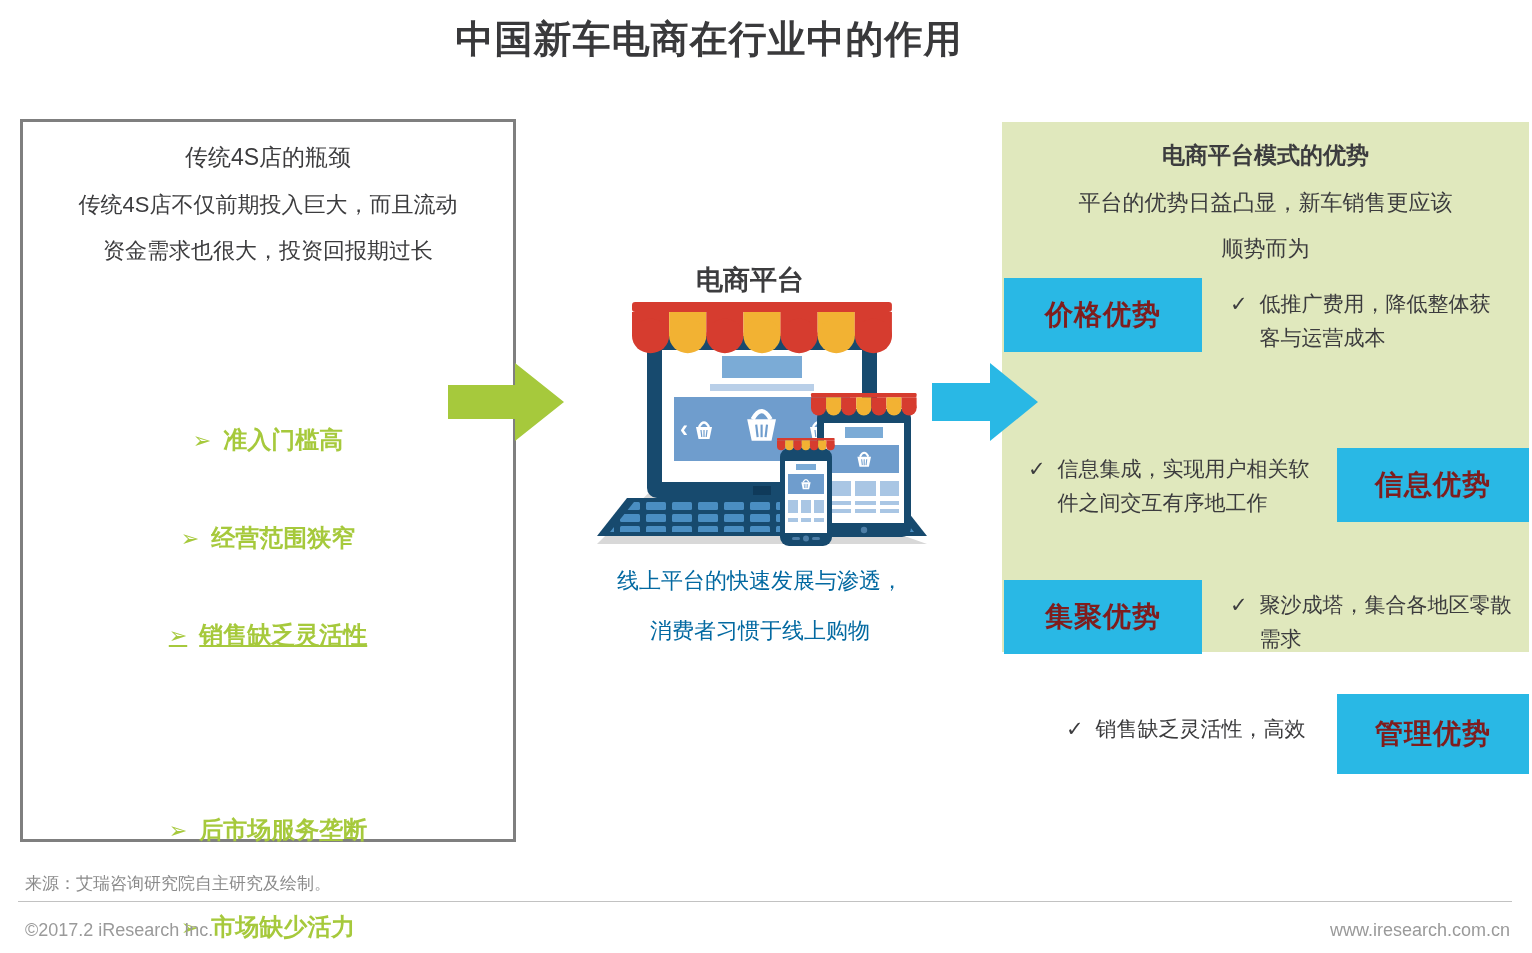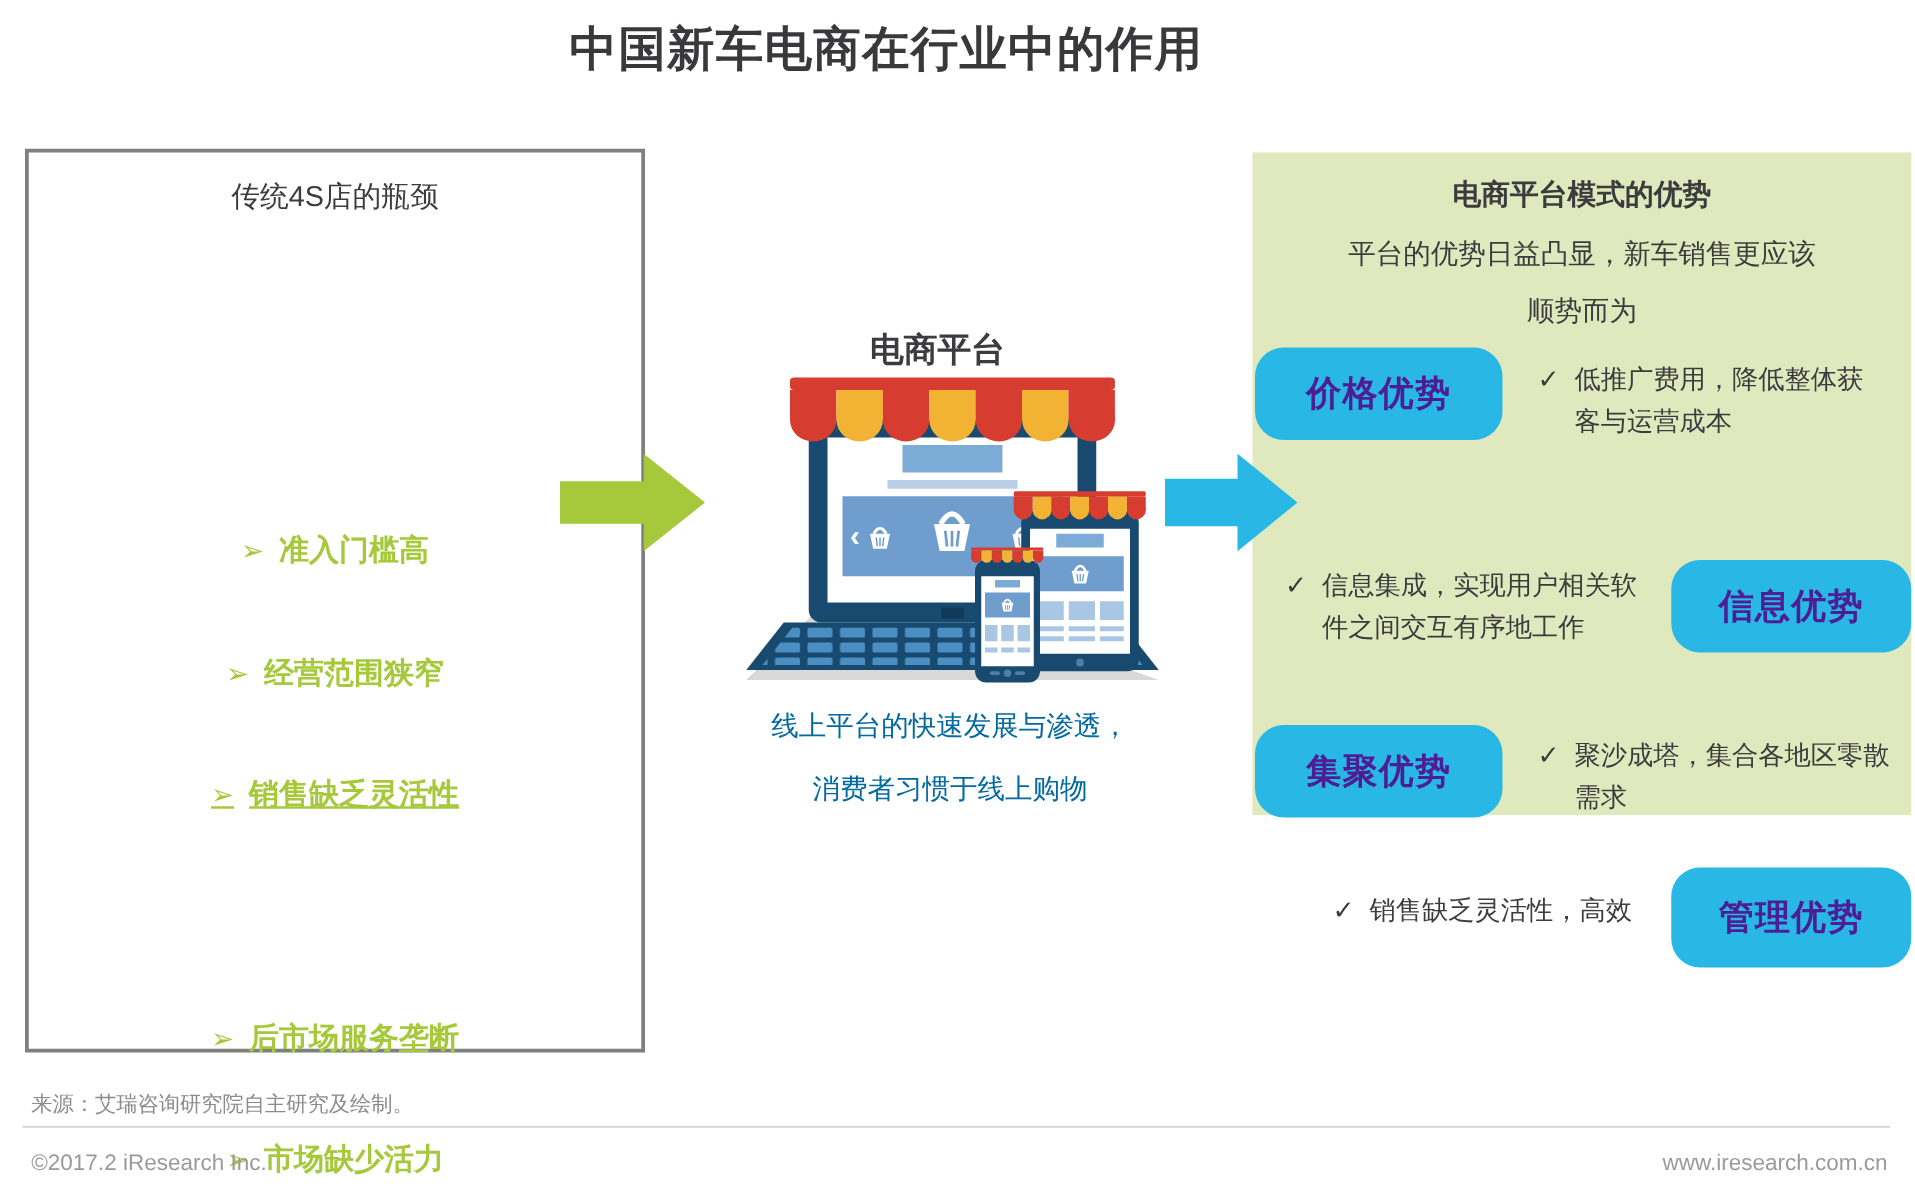--- a/index.html
+++ b/index.html
@@ -53,25 +53,24 @@
   }
   .right-panel-title {
     position:absolute; left:0; top:18px; width:100%;
     text-align:center; font-size:23px; font-weight:700; color:#3c3c3e;
   }
   .right-panel-sub {
     position:absolute; left:8px; top:58px; width:511px;
     text-align:center; font-size:22px; color:#3c3c3e; line-height:46px;
   }
   .adv-label {
-    position:absolute; background:#29b8e5; color:#4c1d95;
+    position:absolute; background:#29b8e5; color:#7f1d1d;
     font-size:28px; font-weight:700; text-align:center;
     display:flex; align-items:center; justify-content:center;
     letter-spacing:1px;
-    border-radius:23px;
   }
   .adv-text {
     position:absolute; display:flex; gap:12px;
     font-size:21px; color:#3c3c3e; line-height:34px; text-align:left;
   }
   .adv-text .check { flex:0 0 auto; font-size:21px; color:#3c3c3e; }
   
   .lbl-1 { left:2px;   top:156px; width:198px; height:74px; }
   .txt-1 { left:228px; top:165px; width:272px; }
   .txt-2 { left:26px;  top:330px; width:300px; }
@@ -97,20 +96,24 @@
 </style>
 </head>
 <body>
 
 <div class="canvas">
 
   <div class="main-title">中国新车电商在行业中的作用</div>
 
   <div class="left-panel">
     <div class="left-panel-title">传统4S店的瓶颈</div>
+    <div class="left-panel-desc">
+      <span>传统4S店不仅前期投入巨大，而且流动</span><br>
+      <span>资金需求也很大，投资回报期过长</span>
+    </div>
     <div class="bullet-row" style="top:302px;">
       <span class="bullet-glyph">➢</span><span>准入门槛高</span>
     </div>
     <div class="bullet-row" style="top:400px;">
       <span class="bullet-glyph">➢</span><span>经营范围狭窄</span>
     </div>
     <div class="bullet-row" style="top:497px;text-decoration:underline;">
       <span class="bullet-glyph">➢</span><span>销售缺乏灵活性</span>
     </div>
     <div class="bullet-row" style="top:692px;">

